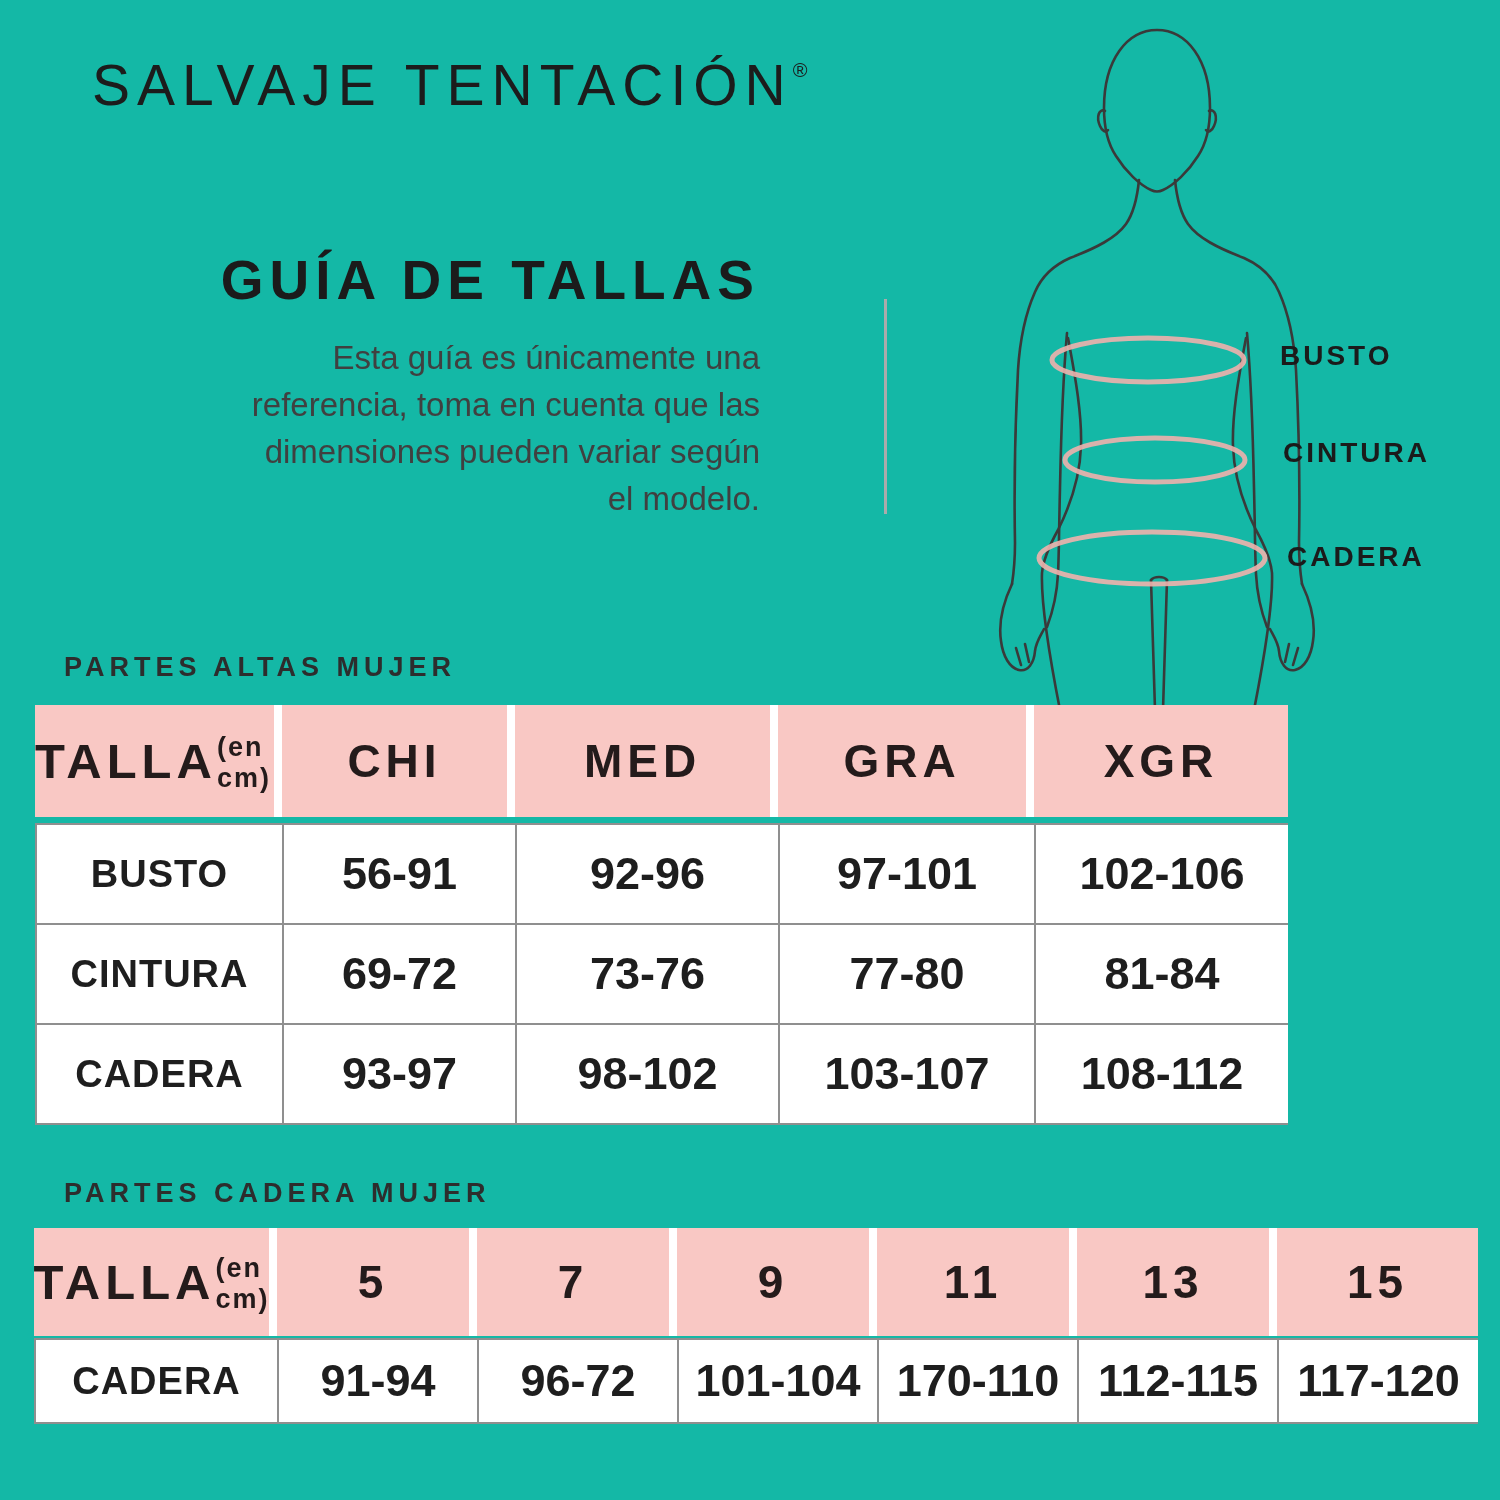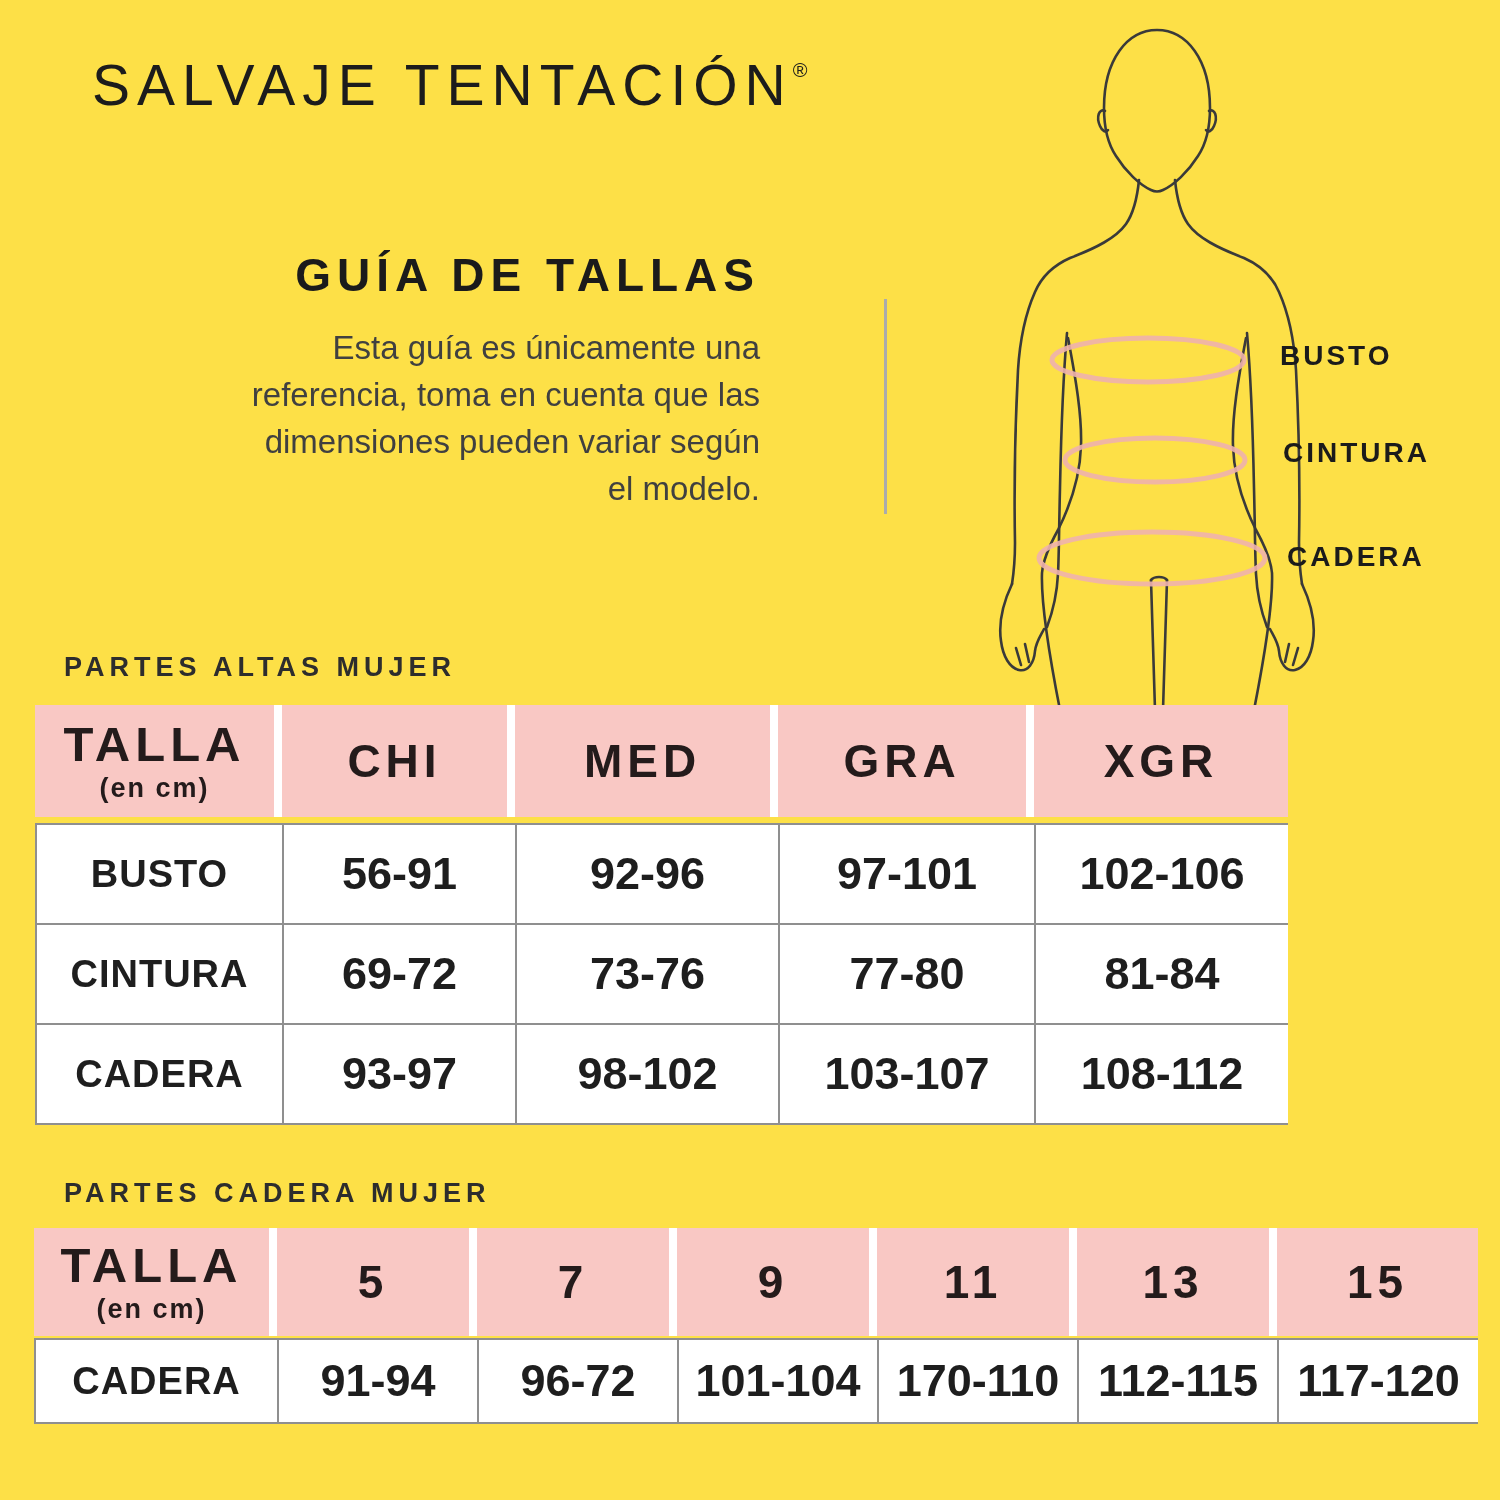--- a/index.html
+++ b/index.html
@@ -6,30 +6,30 @@
     --pink-header:#f9c8c4;
     --pink-band:#efb2ad;
     --border-gray:#8f8f8f;
     --line-dark:#3a3a3a;
     --text-dark:#1f1f1f;
     --text-body:#404040;
   }
   *{margin:0;padding:0;box-sizing:border-box;}
   html,body{background:#ffffff;}
   body{font-family:"Liberation Sans","DejaVu Sans",sans-serif;color:var(--text-dark);}
-  .page{position:relative;width:1500px;height:1500px;background:#fde047;overflow:hidden;}
+  .page{position:relative;width:1500px;height:1500px;background:#14b8a6;overflow:hidden;}
 
   
   .brand{position:absolute;left:92px;top:52px;font-size:57px;font-weight:400;
          letter-spacing:7px;color:#1c1c1c;white-space:nowrap;}
   .brand sup{font-size:20px;letter-spacing:0;vertical-align:28px;}
 
   
   .intro{position:absolute;left:60px;top:248px;width:700px;text-align:right;}
-  .intro h1{font-size:46px;font-weight:700;letter-spacing:6px;color:#1b1b1b;margin-bottom:22px;white-space:nowrap;}
+  .intro h1{font-size:55px;font-weight:700;letter-spacing:6px;color:#1b1b1b;margin-bottom:22px;white-space:nowrap;}
   .intro .desc{font-size:33px;line-height:47px;color:var(--text-body);font-weight:400;}
 
   
   .vdivider{position:absolute;left:884px;top:299px;width:3px;height:215px;background:#ababab;}
 
   
   .figure-svg{position:absolute;left:930px;top:8px;width:470px;height:704px;}
   .fig-label{position:absolute;font-size:28px;font-weight:700;letter-spacing:3px;color:#1b1b1b;white-space:nowrap;}
   .fig-label.busto{left:1280px;top:340px;}
   .fig-label.cintura{left:1283px;top:437px;}
@@ -41,21 +41,21 @@
   .section-title.lower{left:64px;top:1178px;}
 
   
   .sizetable{position:absolute;}
   .sizetable.upper{left:35px;top:705px;width:1253px;}
   .sizetable.lower{left:34px;top:1228px;width:1444px;}
 
   .hdr-row{display:grid;}
   .upper .hdr-row{grid-template-columns:247px 233px 263px 256px 254px;height:112px;}
   .lower .hdr-row{grid-template-columns:243px 200px 200px 200px 200px 200px 201px;height:108px;}
-  .hdr-cell{background:var(--pink-header);display:flex;flex-direction:column;align-items:center;
+  .hdr-cell{background:var(--pink-header);display:flex;align-items:center;
             justify-content:center;border-right:8px solid #ffffff;}
   .hdr-cell:last-child{border-right:none;}
   .hdr-cell .size-label{font-size:46px;font-weight:700;letter-spacing:5px;color:#241b1b;}
   .hdr-cell .talla{font-size:49px;font-weight:700;letter-spacing:5px;color:#241b1b;line-height:50px;}
   .hdr-cell .unit{font-size:27px;font-weight:700;letter-spacing:2px;color:#241b1b;margin-top:4px;}
 
   .data-grid{display:grid;border-right:2px solid var(--border-gray);border-bottom:2px solid var(--border-gray);}
   .upper .data-grid{grid-template-columns:247px 233px 263px 256px 254px;margin-top:6px;}
   .lower .data-grid{grid-template-columns:243px 200px 200px 200px 200px 200px 201px;margin-top:2px;}
   .data-cell{background:#ffffff;border-left:2px solid var(--border-gray);border-top:2px solid var(--border-gray);

